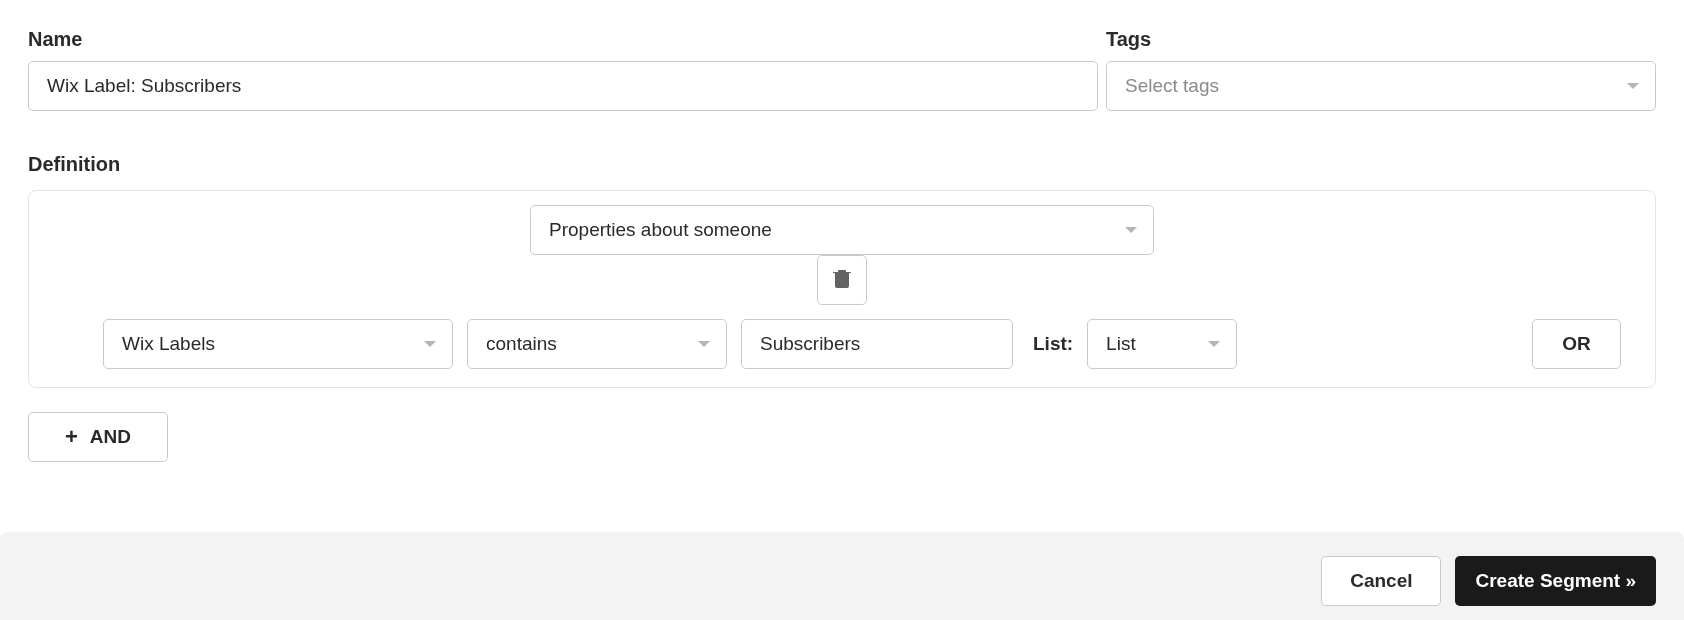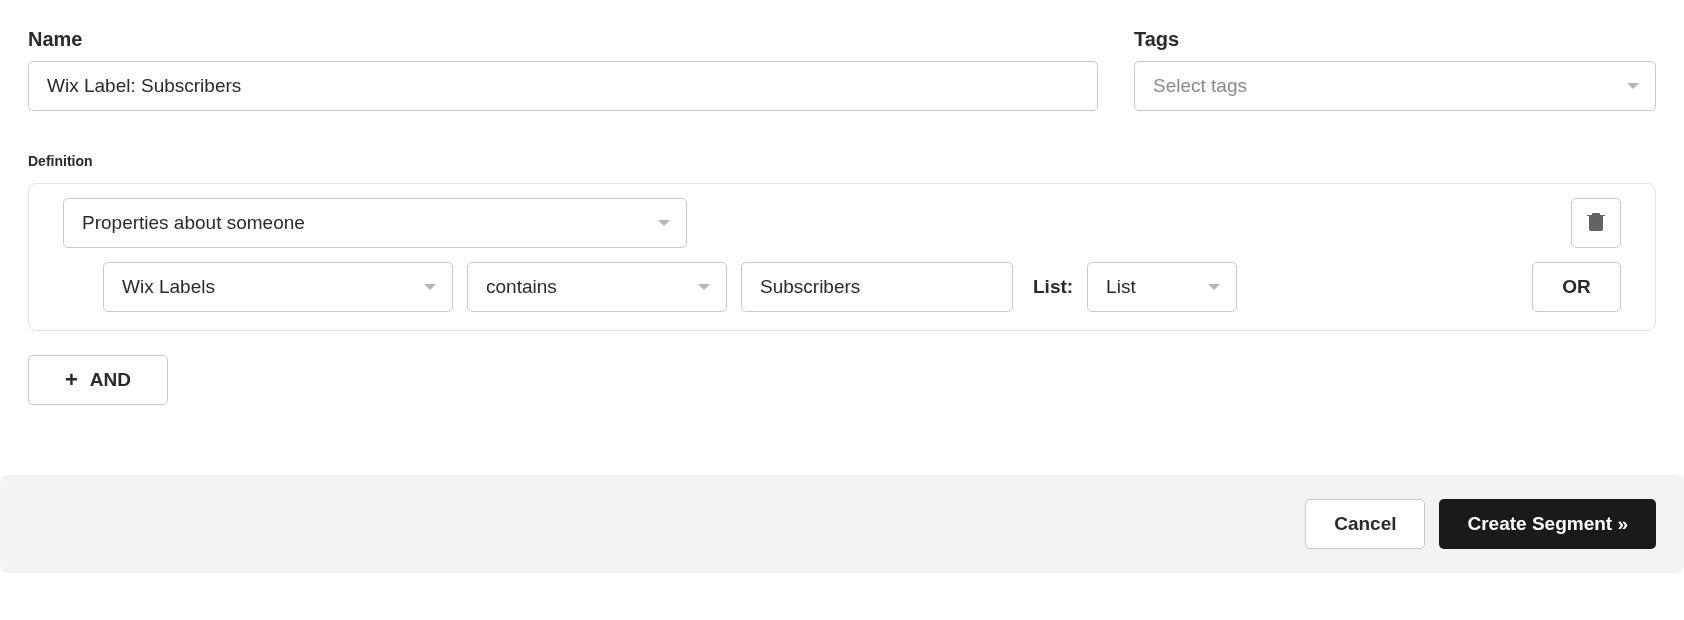--- a/index.html
+++ b/index.html
@@ -10,21 +10,21 @@
     body {
       font-family: -apple-system, BlinkMacSystemFont, "Segoe UI", Helvetica, Arial, sans-serif;
       font-size: 18px;
       color: #2a2a2a;
       background: #ffffff;
       width: 1684px;
       padding: 28px;
     }
     .top-row {
       display: flex;
-      gap: 36px;
+      gap: 8px;
       margin-bottom: 42px;
     }
     .field-group-name {
       flex: 0 0 1070px;
     }
     .field-group-tags {
       flex: 1 1 auto;
     }
     .field-label {
       font-weight: 600;
@@ -65,37 +65,38 @@
       right: 16px;
       top: 50%;
       transform: translateY(-50%);
       width: 0; height: 0;
       border-left: 6px solid transparent;
       border-right: 6px solid transparent;
       border-top: 6px solid #b5b5b5;
     }
     .definition-label {
       font-weight: 600;
-      font-size: 14px;
+      font-size: 20px;
       color: #2a2a2a;
       margin-bottom: 14px;
       display: block;
     }
     .definition-card {
       border: 1px solid #e4e4e4;
       border-radius: 8px;
       padding: 14px 34px 18px 34px;
       position: relative;
       background: #fff;
     }
     .definition-row1 {
       display: flex;
       align-items: center;
       justify-content: space-between;
       margin-bottom: 14px;
+      flex-direction: column;
     }
     .props-select {
       width: 624px;
       height: 50px;
       padding: 0 40px 0 18px;
       font-size: 19px;
       border: 1px solid #c9c9c9;
       border-radius: 5px;
       background: #fff;
       color: #2a2a2a;
@@ -209,21 +210,21 @@
       font-size: 19px;
       font-weight: 600;
       color: #2a2a2a;
       display: flex;
       align-items: center;
       justify-content: center;
       cursor: pointer;
     }
     .btn-create {
       height: 50px;
-      padding: 0 28px;
+      padding: 0 20px;
       border: none;
       border-radius: 5px;
       background: #1a1a1a;
       font-size: 19px;
       font-weight: 600;
       color: #ffffff;
       display: flex;
       align-items: center;
       justify-content: center;
       cursor: pointer;

